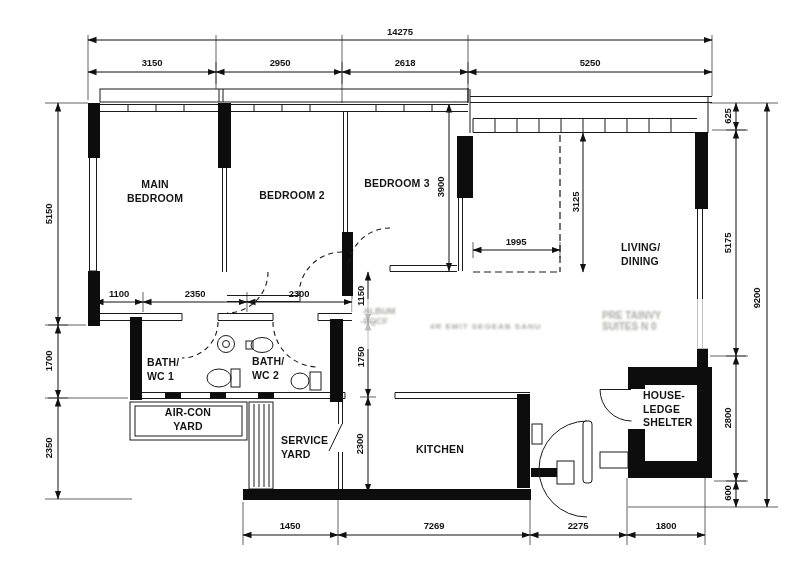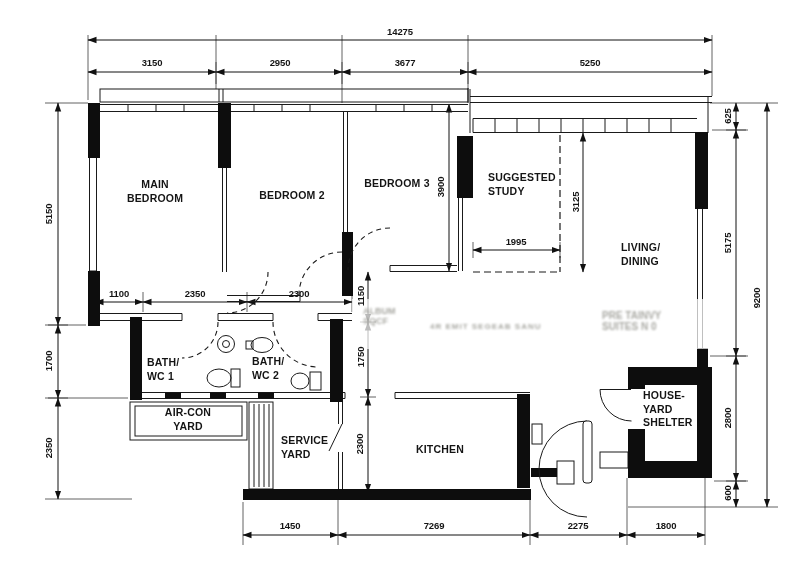--- a/index.html
+++ b/index.html
@@ -251,21 +251,21 @@
 <div class="wm-band"></div>
 <div class="wm" style="left:363px;top:306px;font-size:9px;">ALBUM
 SQCF</div>
 <div class="wm" style="left:430px;top:322px;font-size:8px;letter-spacing:1px;">4R EMIT SEGEAB SANU</div>
 <div class="wm" style="left:602px;top:310px;font-size:10px;">PRE TAINVY
 SUITES N 0</div>
 
 <div class="lb dim" style="left:400px;top:32px">14275</div>
 <div class="lb dim" style="left:152px;top:63px">3150</div>
 <div class="lb dim" style="left:280px;top:63px">2950</div>
-<div class="lb dim" style="left:405px;top:63px">3677</div>
+<div class="lb dim" style="left:405px;top:63px">2618</div>
 <div class="lb dim" style="left:590px;top:63px">5250</div>
 <div class="lb dim rot" style="left:49px;top:214px">5150</div>
 <div class="lb dim rot" style="left:49px;top:361px">1700</div>
 <div class="lb dim rot" style="left:49px;top:448px">2350</div>
 <div class="lb dim rot" style="left:728px;top:116px">625</div>
 <div class="lb dim rot" style="left:728px;top:243px">5175</div>
 <div class="lb dim rot" style="left:728px;top:418px">2800</div>
 <div class="lb dim rot" style="left:728px;top:493px">600</div>
 <div class="lb dim rot" style="left:757px;top:298px">9200</div>
 <div class="lb dim" style="left:290px;top:526px">1450</div>
@@ -279,30 +279,28 @@
 <div class="lb dim rot" style="left:441px;top:187px">3900</div>
 <div class="lb dim rot" style="left:576px;top:202px">3125</div>
 <div class="lb dim rot" style="left:361px;top:296px">1150</div>
 <div class="lb dim rot" style="left:361px;top:357px">1750</div>
 <div class="lb dim rot" style="left:360px;top:444px">2300</div>
 
 <div class="lb room" style="left:155px;top:192px">MAIN
 BEDROOM</div>
 <div class="lb room" style="left:292px;top:196px">BEDROOM 2</div>
 <div class="lb room" style="left:397px;top:184px">BEDROOM 3</div>
-<div class="lb room tl" style="left:488px;top:171px">SUGGESTED
-STUDY</div>
 <div class="lb room tl" style="left:621px;top:241px">LIVING/
 DINING</div>
 <div class="lb room tl" style="left:147px;top:356px">BATH/
 WC 1</div>
 <div class="lb room tl" style="left:252px;top:355px">BATH/
 WC 2</div>
 <div class="lb room" style="left:188px;top:420px">AIR-CON
 YARD</div>
 <div class="lb room tl" style="left:281px;top:434px">SERVICE
 YARD</div>
 <div class="lb room" style="left:440px;top:450px">KITCHEN</div>
 <div class="lb room tl" style="left:643px;top:389px">HOUSE-
-YARD
+LEDGE
 SHELTER</div>
 
 </div>
 
 </body></html>

